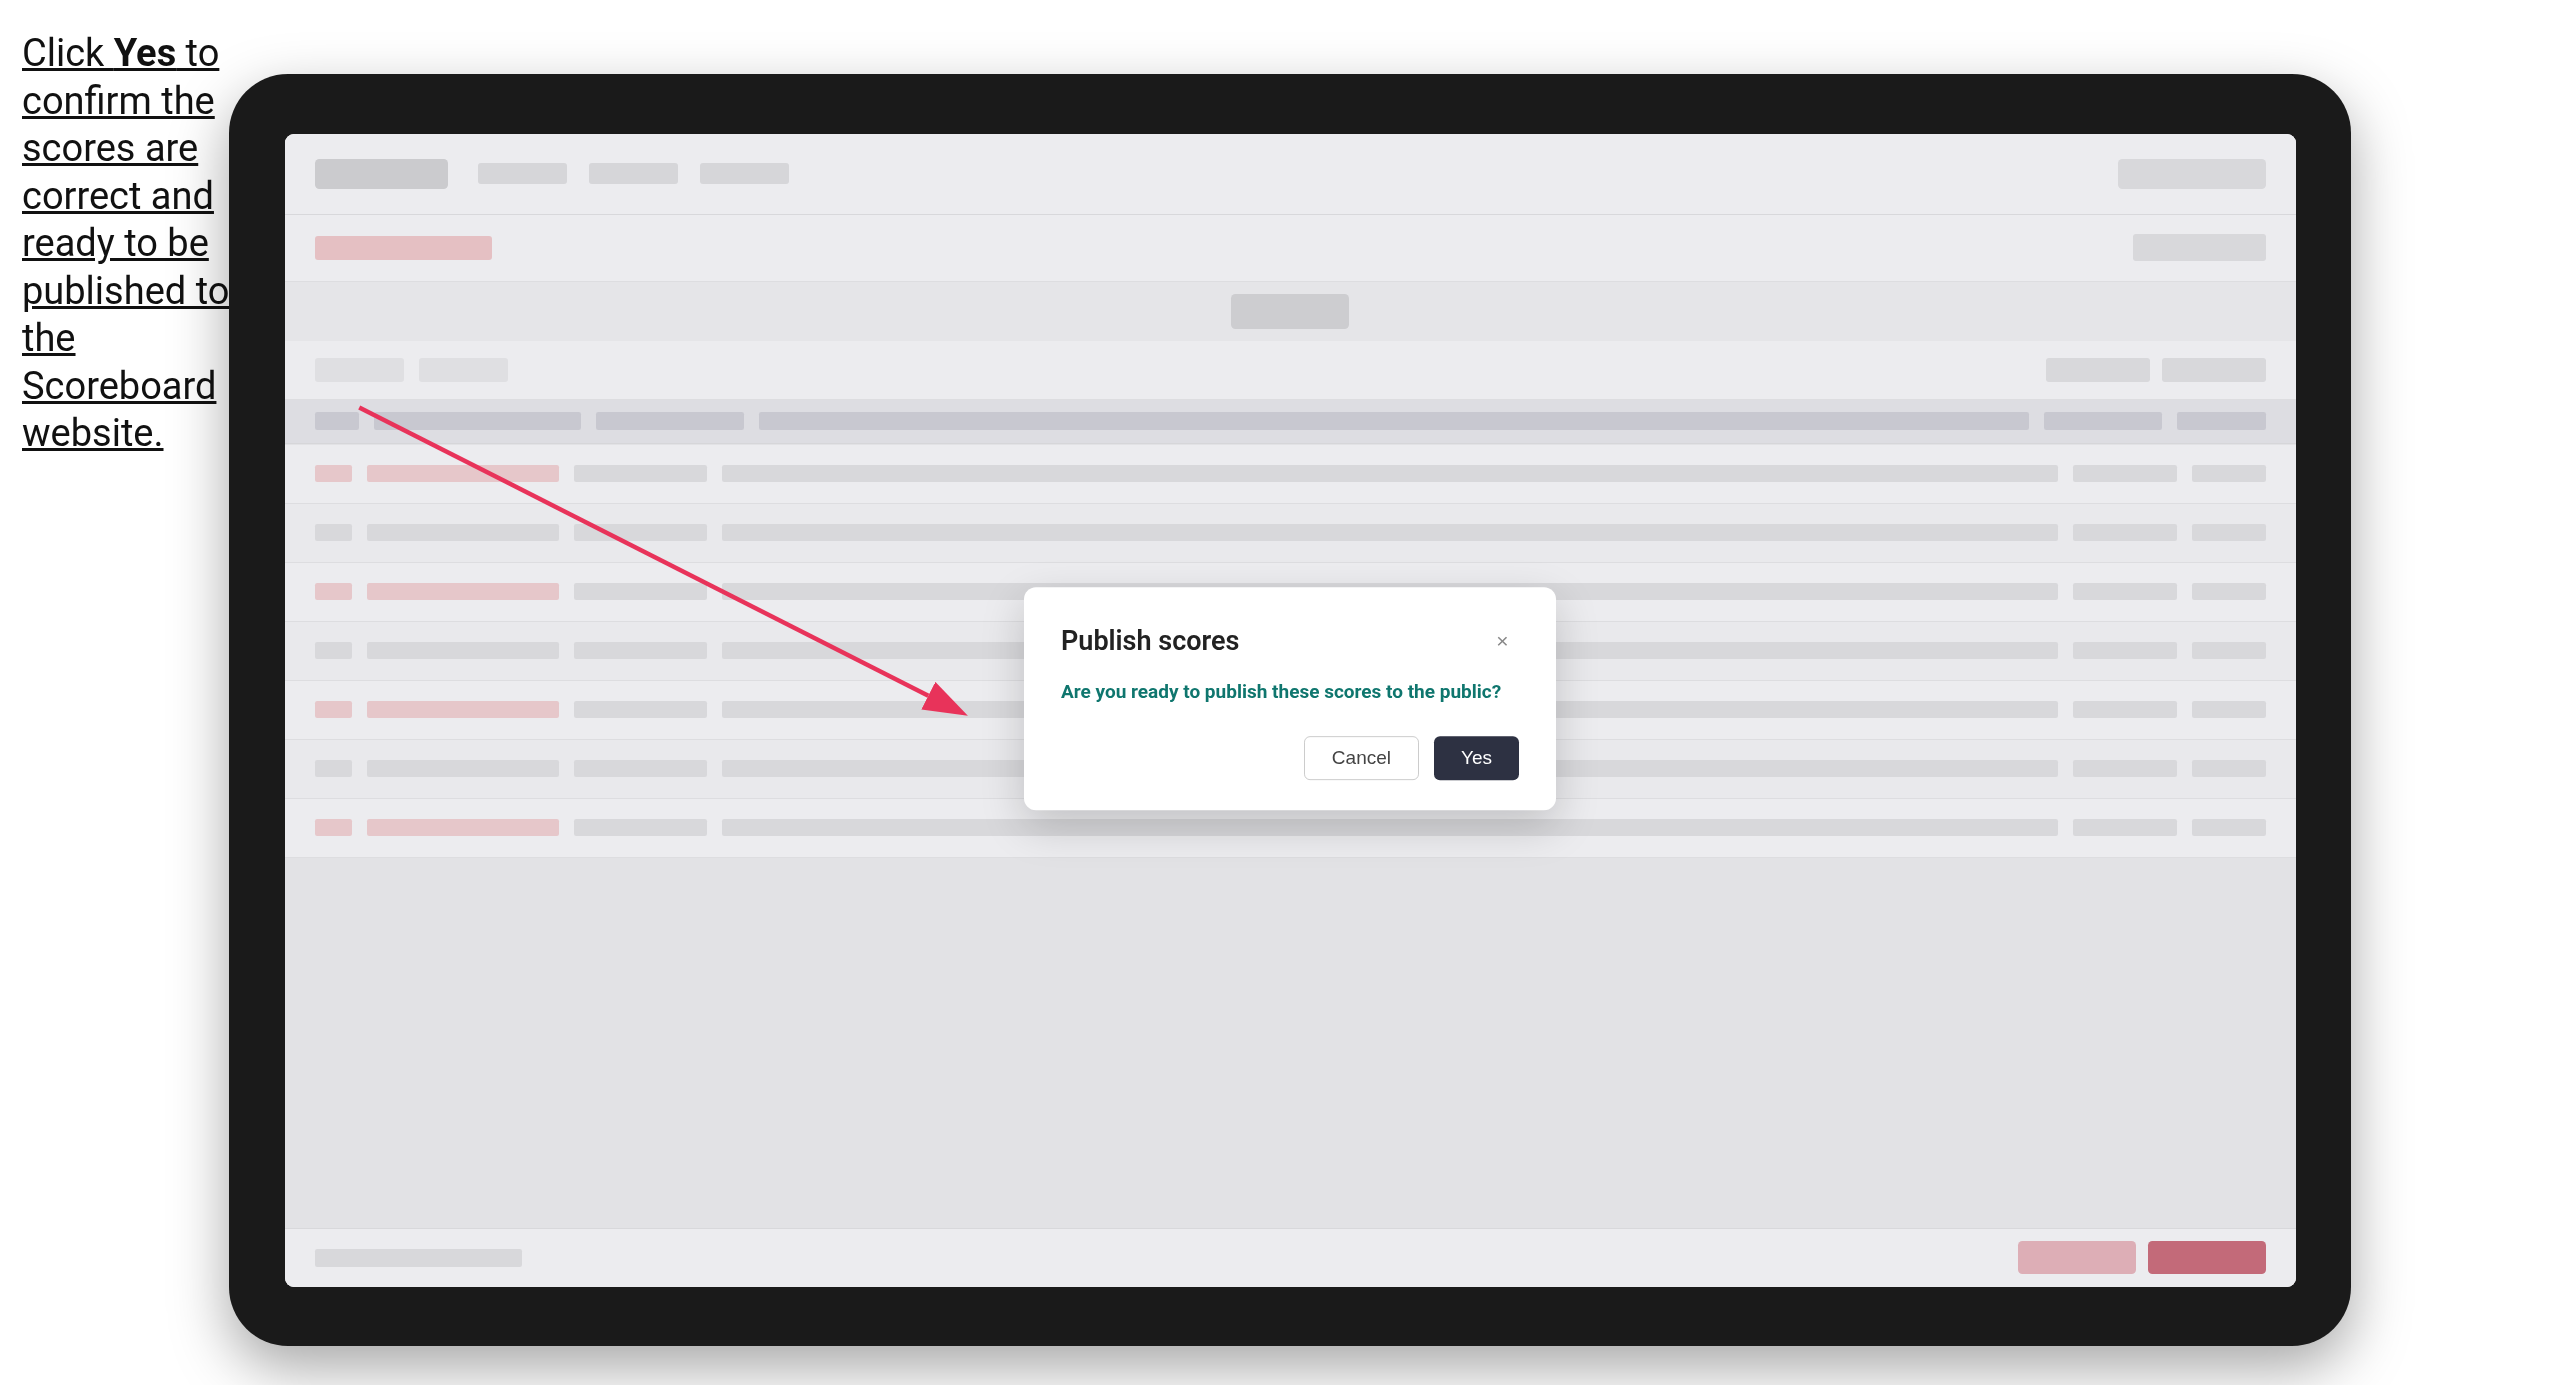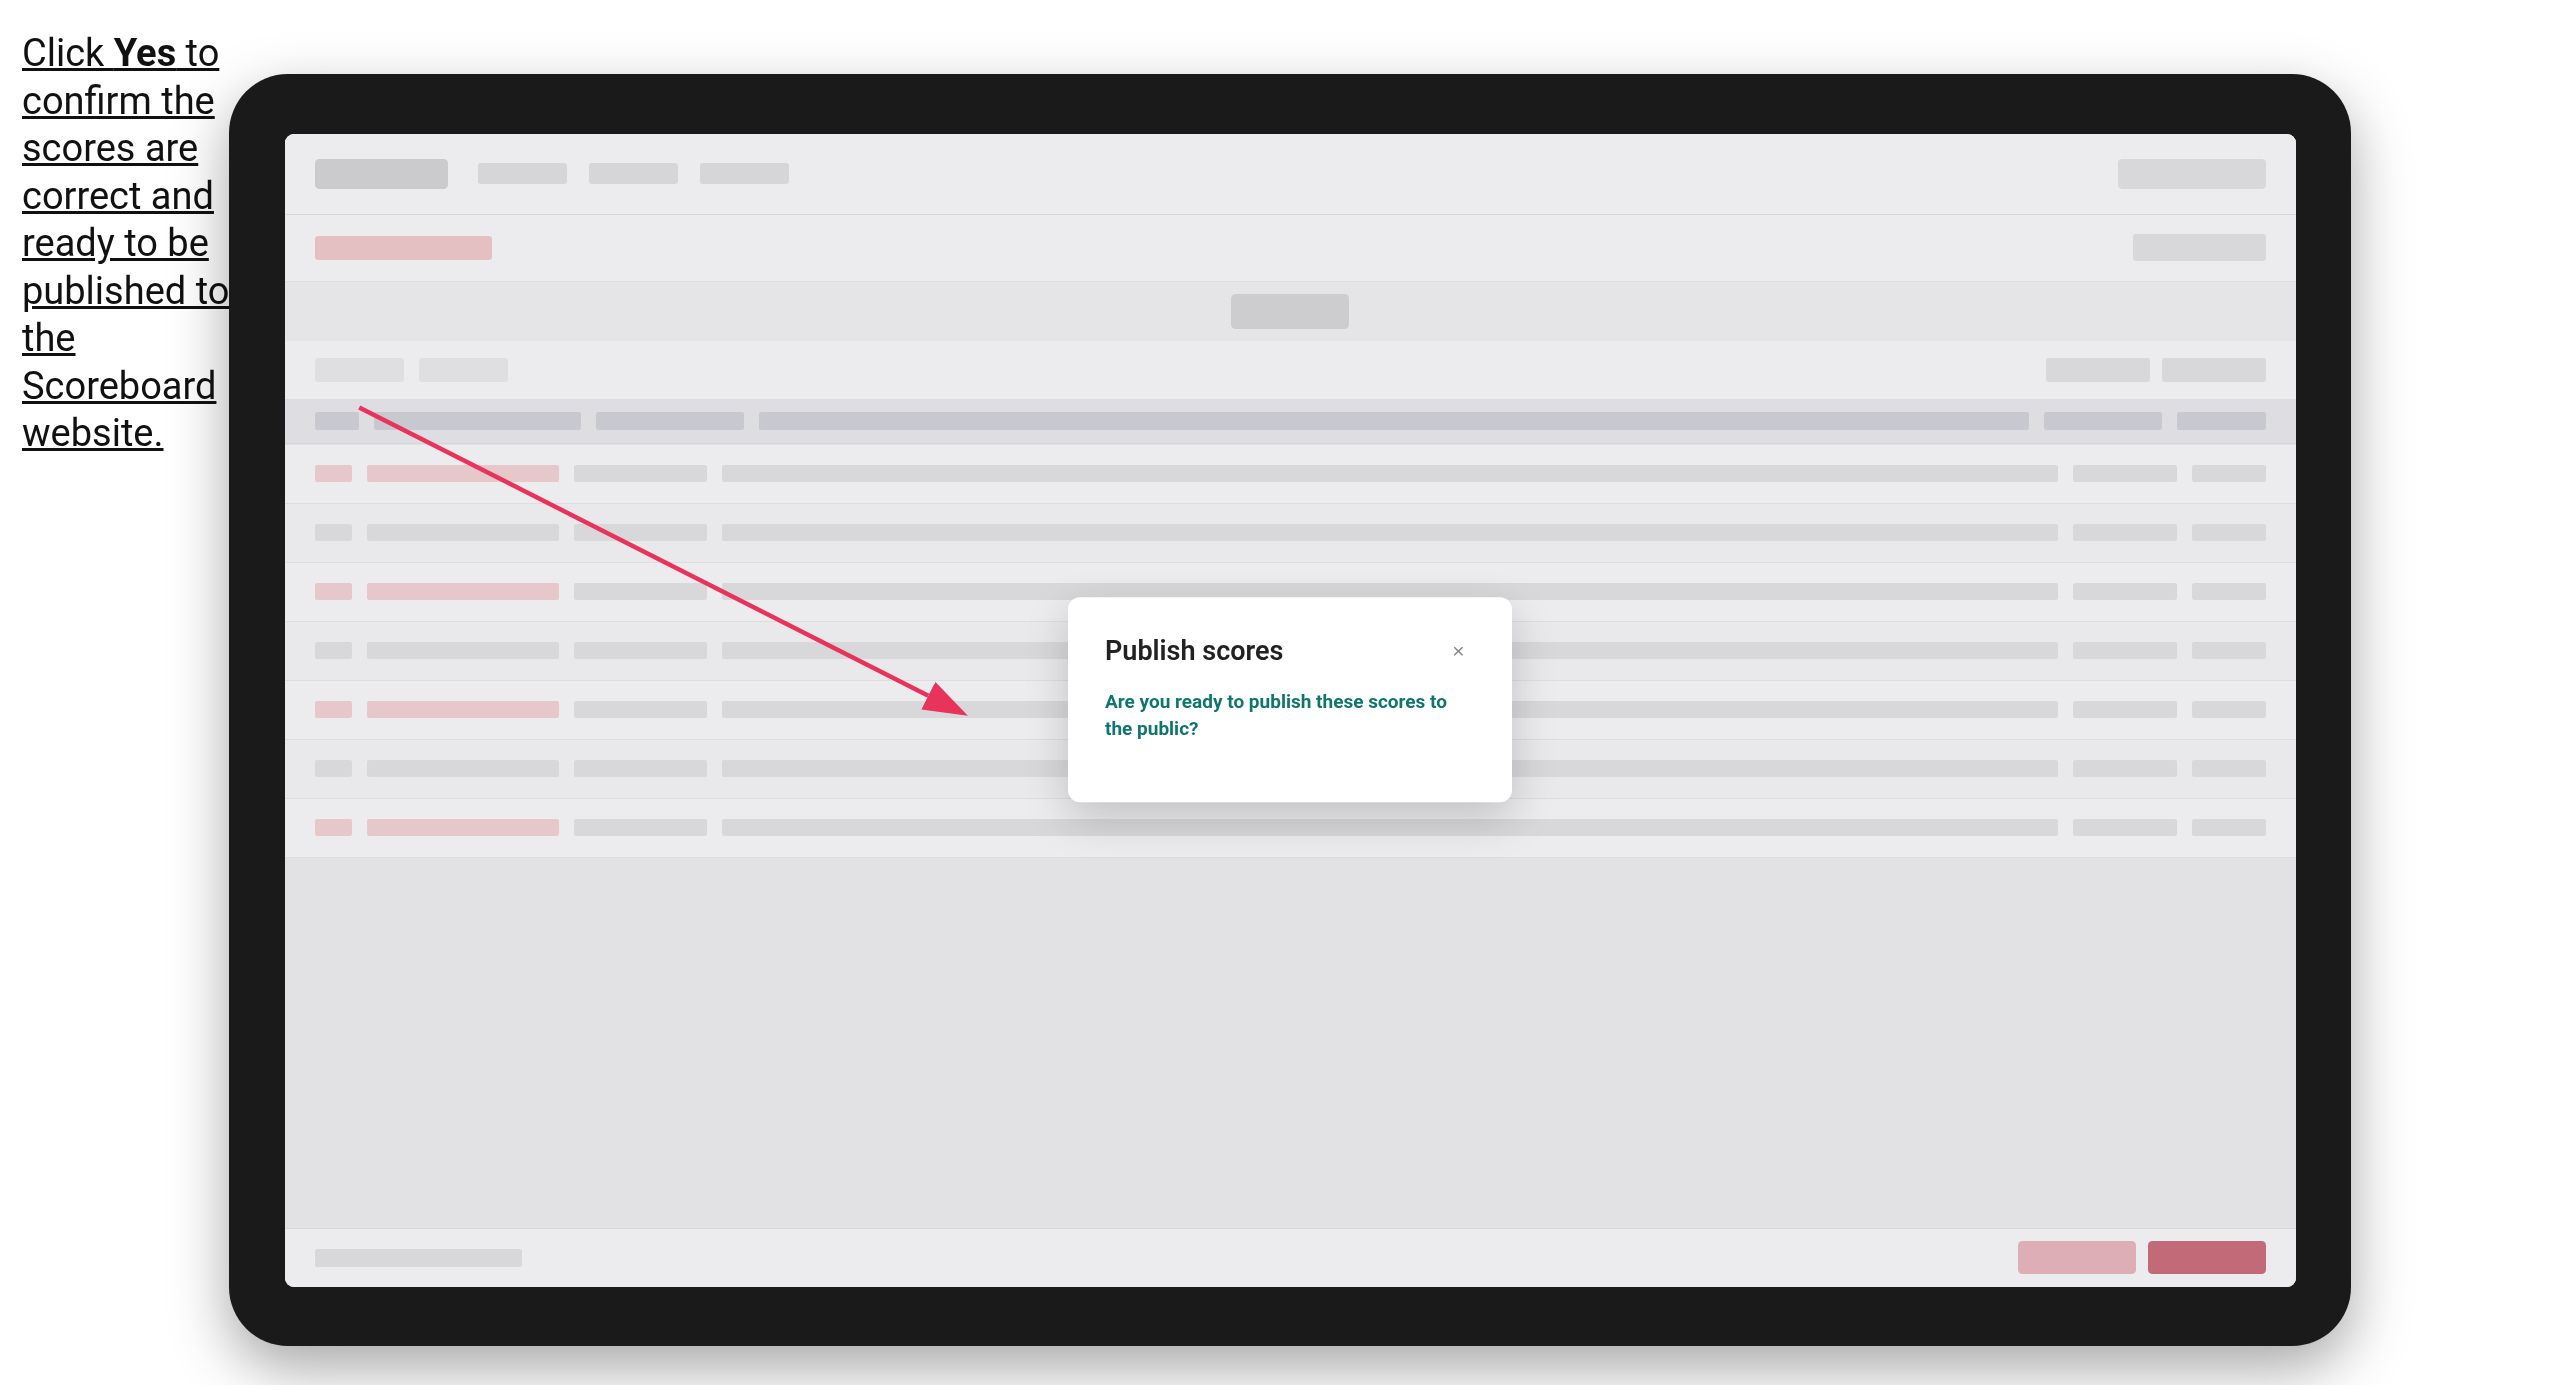--- a/index.html
+++ b/index.html
@@ -276,21 +276,21 @@
       top: 0; left: 0; right: 0; bottom: 0;
       background: rgba(200,200,210,0.35);
     }
 
     
     .modal {
       position: absolute;
       top: 50%;
       left: 50%;
       transform: translate(-50%, -55%);
-      width: 444px;
+      width: 532px;
       background: #ffffff;
       border-radius: 12px;
       box-shadow: 0 15px 44px rgba(0,0,0,0.18);
       padding: 37px 37px 30px 37px;
     }
 
     .modal-header {
       display: flex;
       align-items: center;
       justify-content: space-between;
@@ -481,20 +481,24 @@
     <div class="modal-overlay"></div>
 
     <div class="modal">
       <div class="modal-header">
         <span class="modal-title">Publish scores</span>
         <button class="modal-close">×</button>
       </div>
       <div class="modal-body">
         <p class="modal-body-text">Are you ready to publish these scores to the public?</p>
       </div>
+      <div class="modal-footer">
+        <button class="btn-cancel">Cancel</button>
+        <button class="btn-yes">Yes</button>
+      </div>
     </div>
 
     <svg class="arrow-svg" viewBox="0 0 2720 1560" xmlns="http://www.w3.org/2000/svg">
       <defs>
         <marker id="arrowhead" markerWidth="10" markerHeight="7" refX="0" refY="3.5" orient="auto">
           <polygon points="0 0, 10 3.5, 0 7" fill="#e8335a"></polygon>
         </marker>
       </defs>
       <line x1="100" y1="370" x2="870" y2="760" stroke="#e8335a" stroke-width="6" marker-end="url(#arrowhead)"></line>
     </svg>

